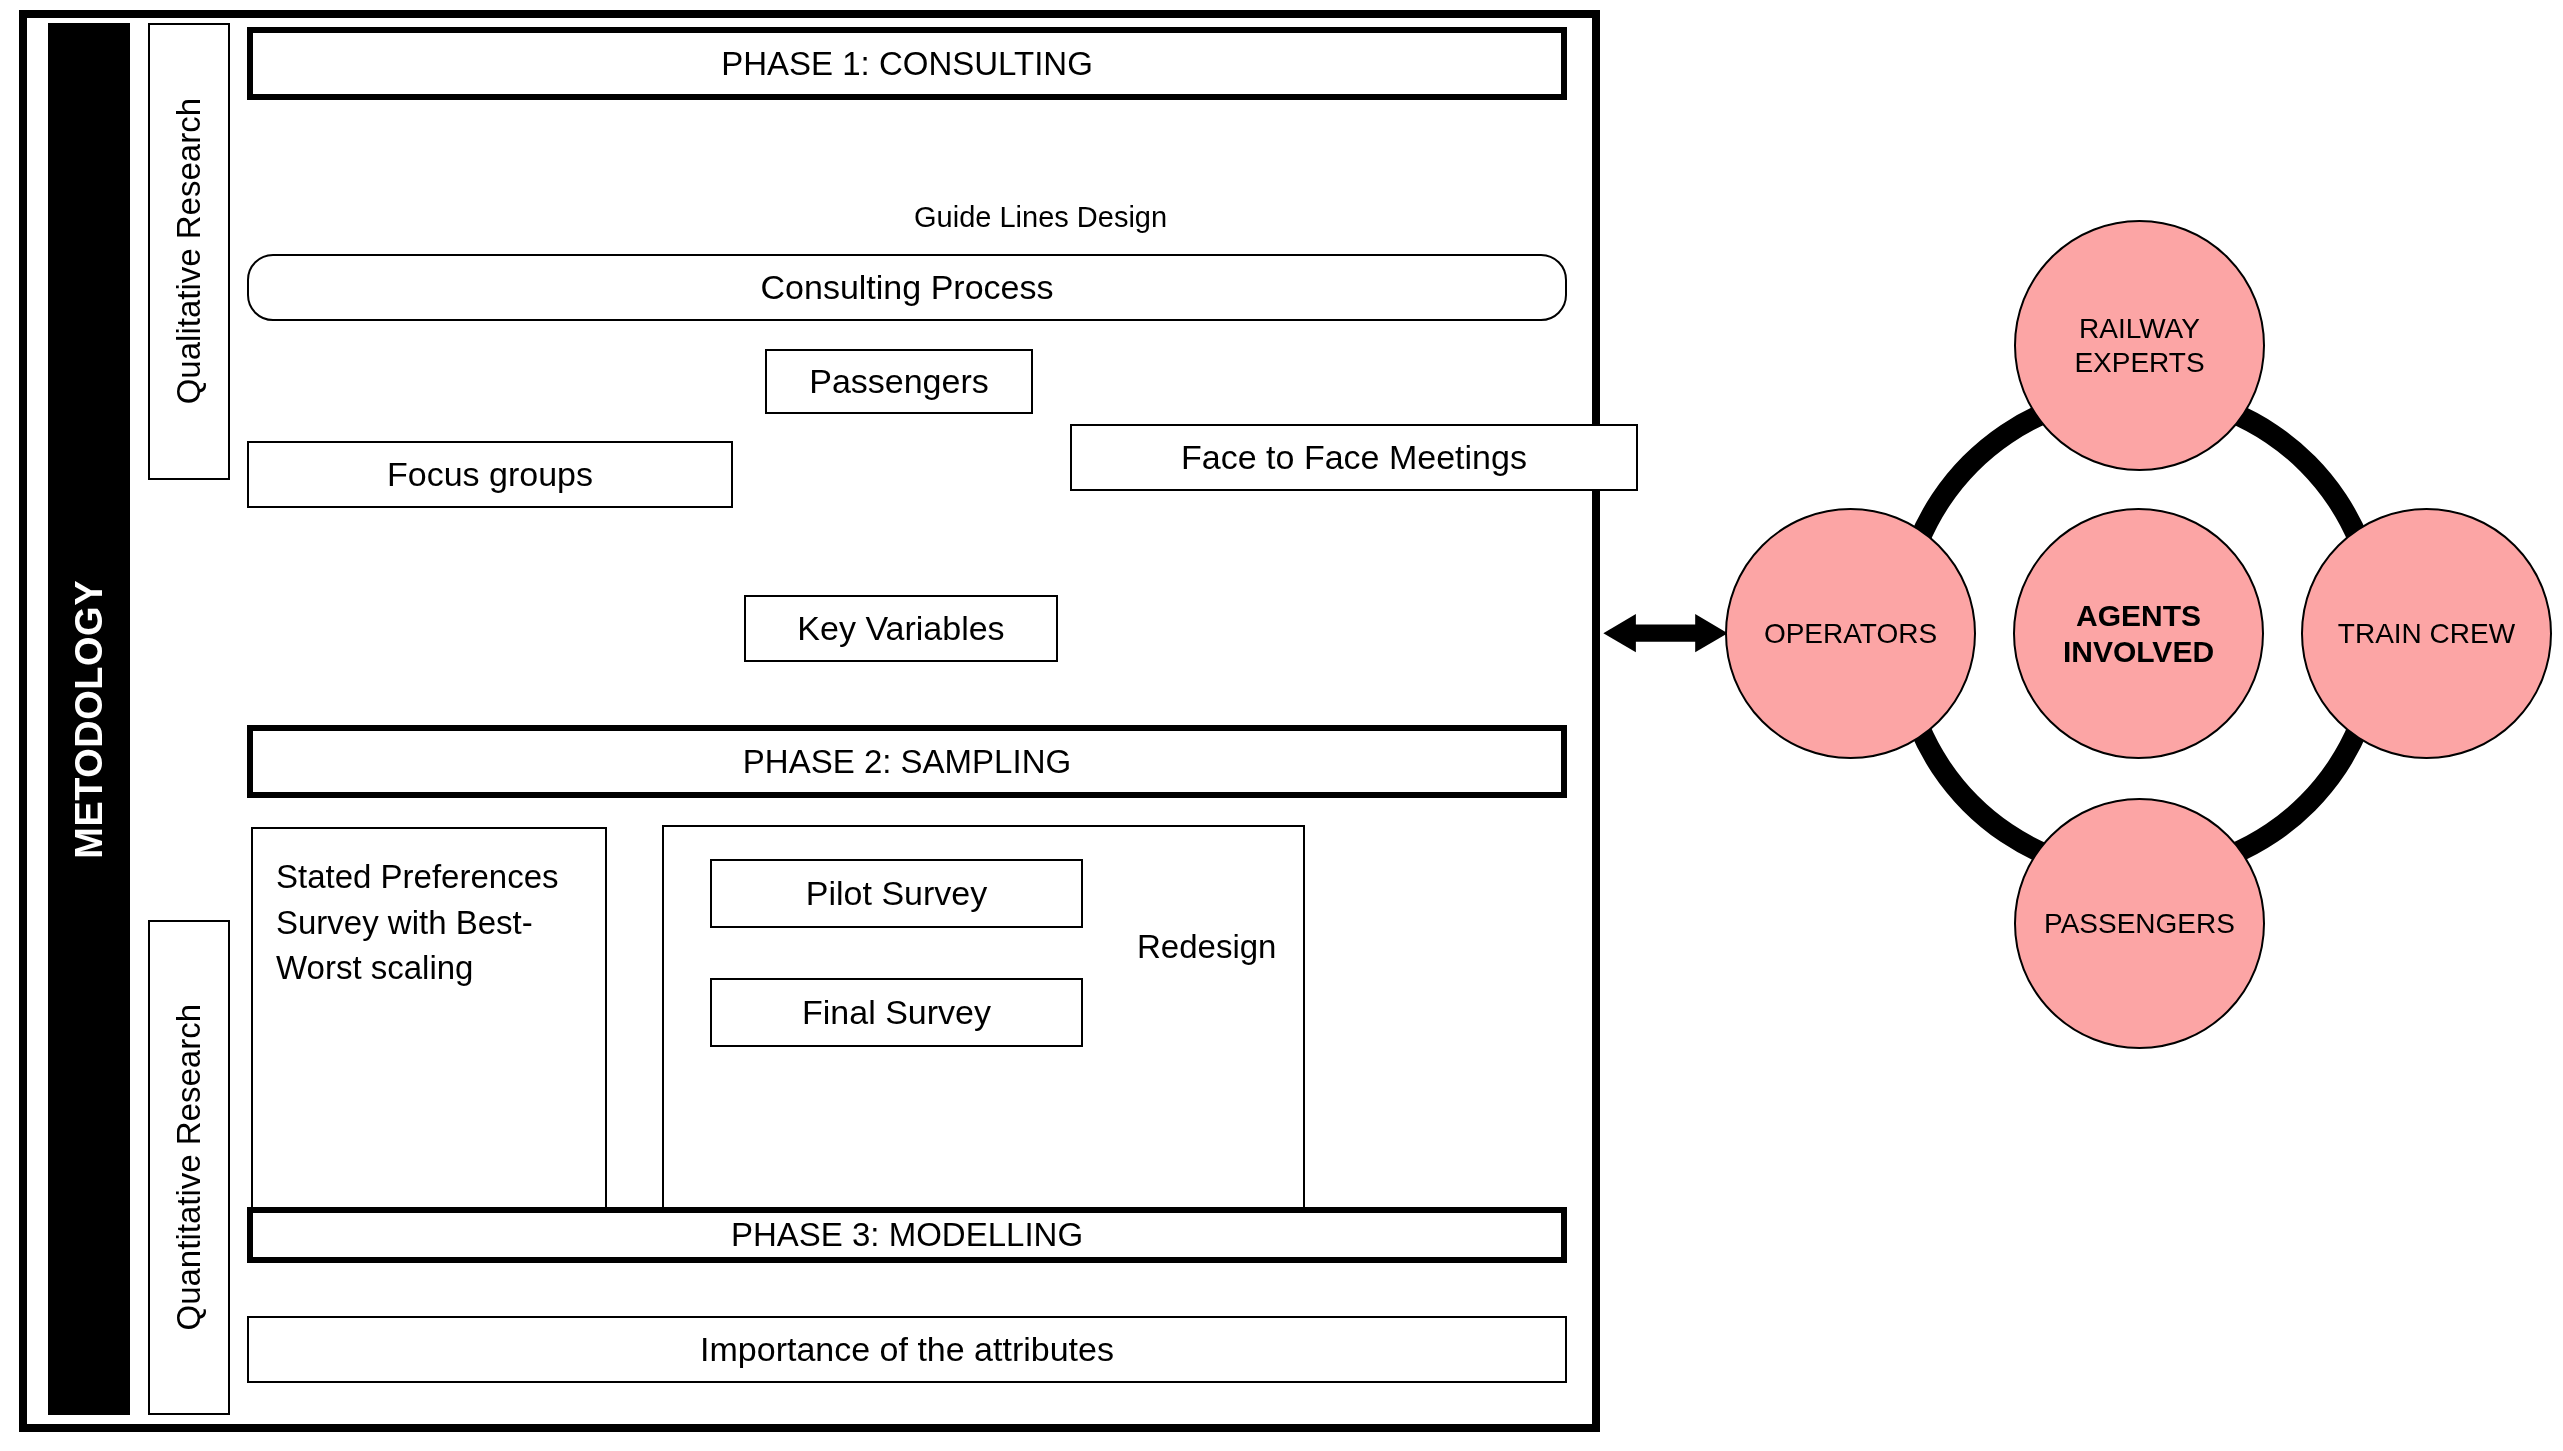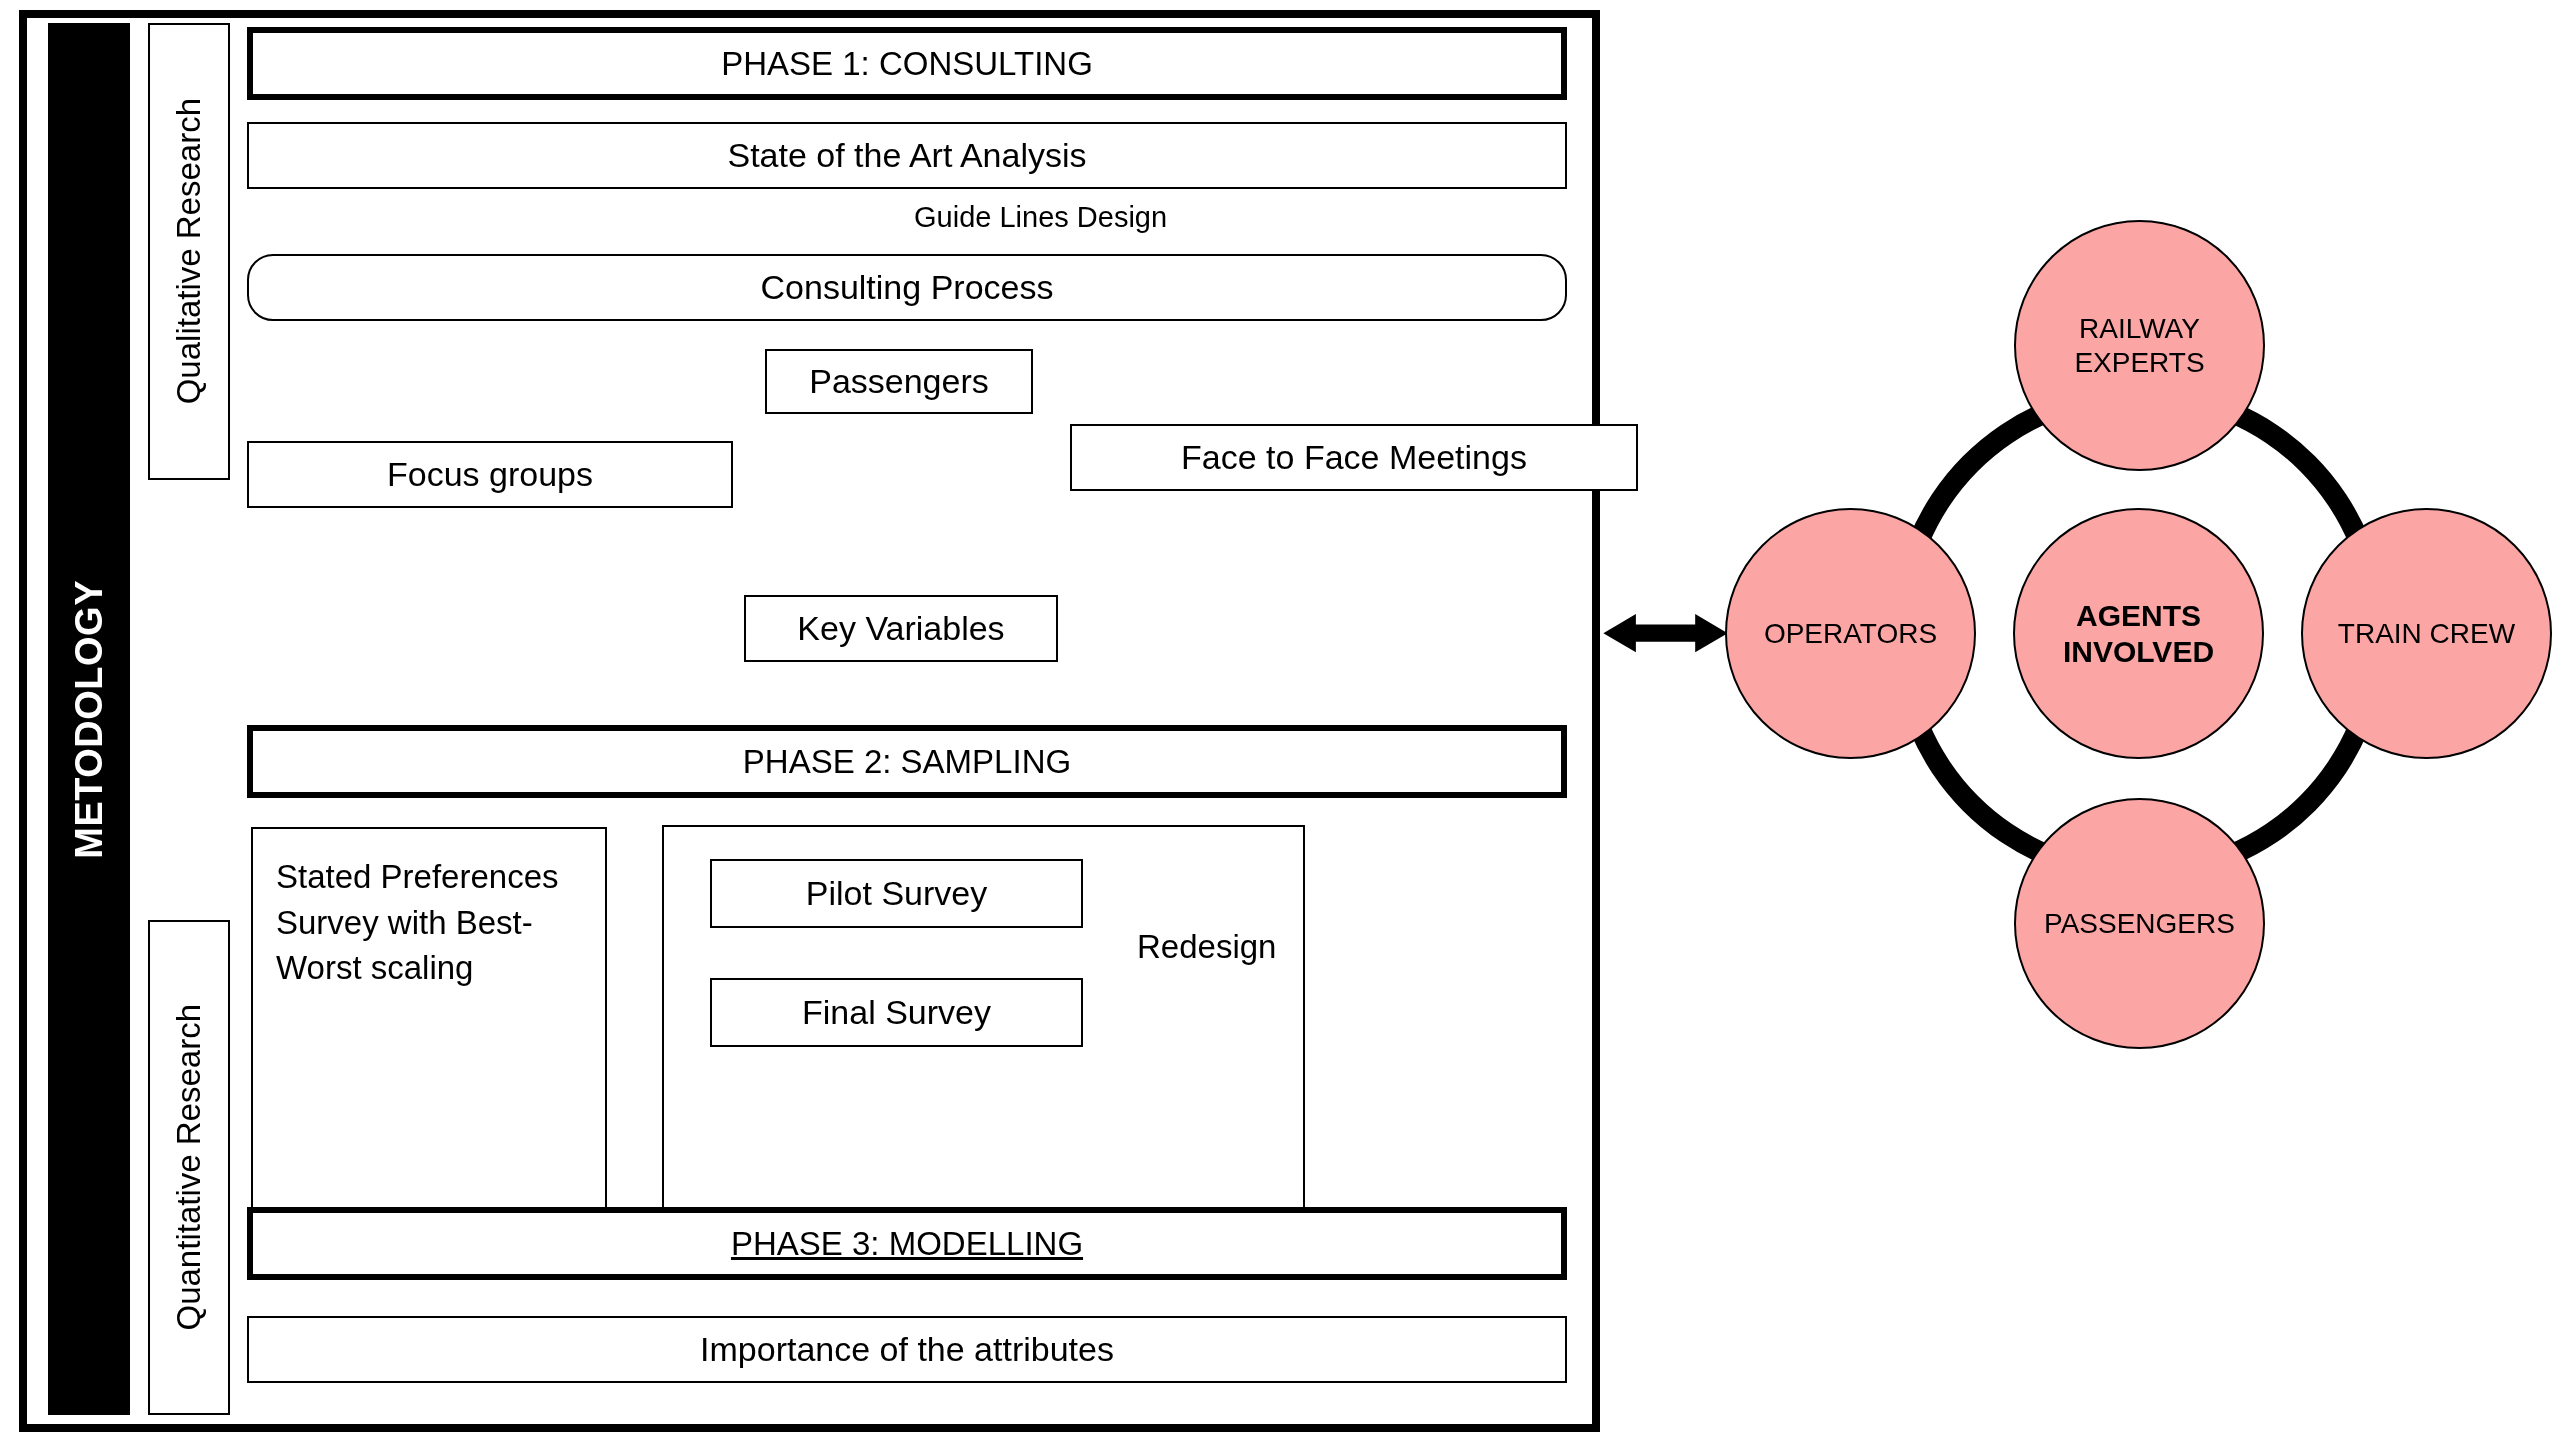--- a/index.html
+++ b/index.html
@@ -92,21 +92,21 @@
   #b-f2f     { left: 1070px; top: 424px; width: 568px;  height: 67px; }
   #b-keyvar  { left: 744px; top: 595px;  width: 314px;  height: 67px; }
   #b-phase2  { left: 247px; top: 725px;  width: 1320px; height: 73px; }
   #b-stated  { left: 251px; top: 827px;  width: 356px;  height: 400px;
                font-size: 33px; text-align: left; display: block;
                padding: 25px 0 0 23px; line-height: 1.38; }
   #b-survgrp { left: 662px; top: 825px;  width: 643px;  height: 402px; }
   #b-pilot   { left: 710px; top: 859px;  width: 373px;  height: 69px; }
   #b-final   { left: 710px; top: 978px; width: 373px;  height: 69px; }
   #b-data    { left: 247px; top: 1102px; width: 1320px; height: 67px; }
-  #b-phase3  { left: 247px; top: 1207px; width: 1320px; height: 73px; text-decoration: underline; }
+  #b-phase3  { left: 247px; top: 1207px; width: 1320px; height: 56px; }
   #b-import  { left: 247px; top: 1316px; width: 1320px; height: 67px; }
 
   
   #b-survgrp { background:#fff; }
   #redesign-label {
     left: 1137px; top: 928px;
     font-size: 33px; color: #000; white-space: nowrap;
   }
 
   
@@ -228,23 +228,20 @@
   </div>
 
   <div id="quant-box" class="abs side-box">
     <span class="vtext">Quantitative Research</span>
   </div>
 
   <div id="b-phase1" class="abs box phase">
     <span>PHASE 1: CONSULTING</span>
   </div>
 
-  <div id="b-state" class="abs box thin">
-    <span>State of the Art Analysis</span>
-  </div>
 
   <div id="guide-lines-label" class="abs">Guide Lines Design</div>
 
   <div id="b-consult" class="abs box thin">
     <span>Consulting Process</span>
   </div>
 
   <div id="b-pass" class="abs box thin">
     <span>Passengers</span>
   </div>

